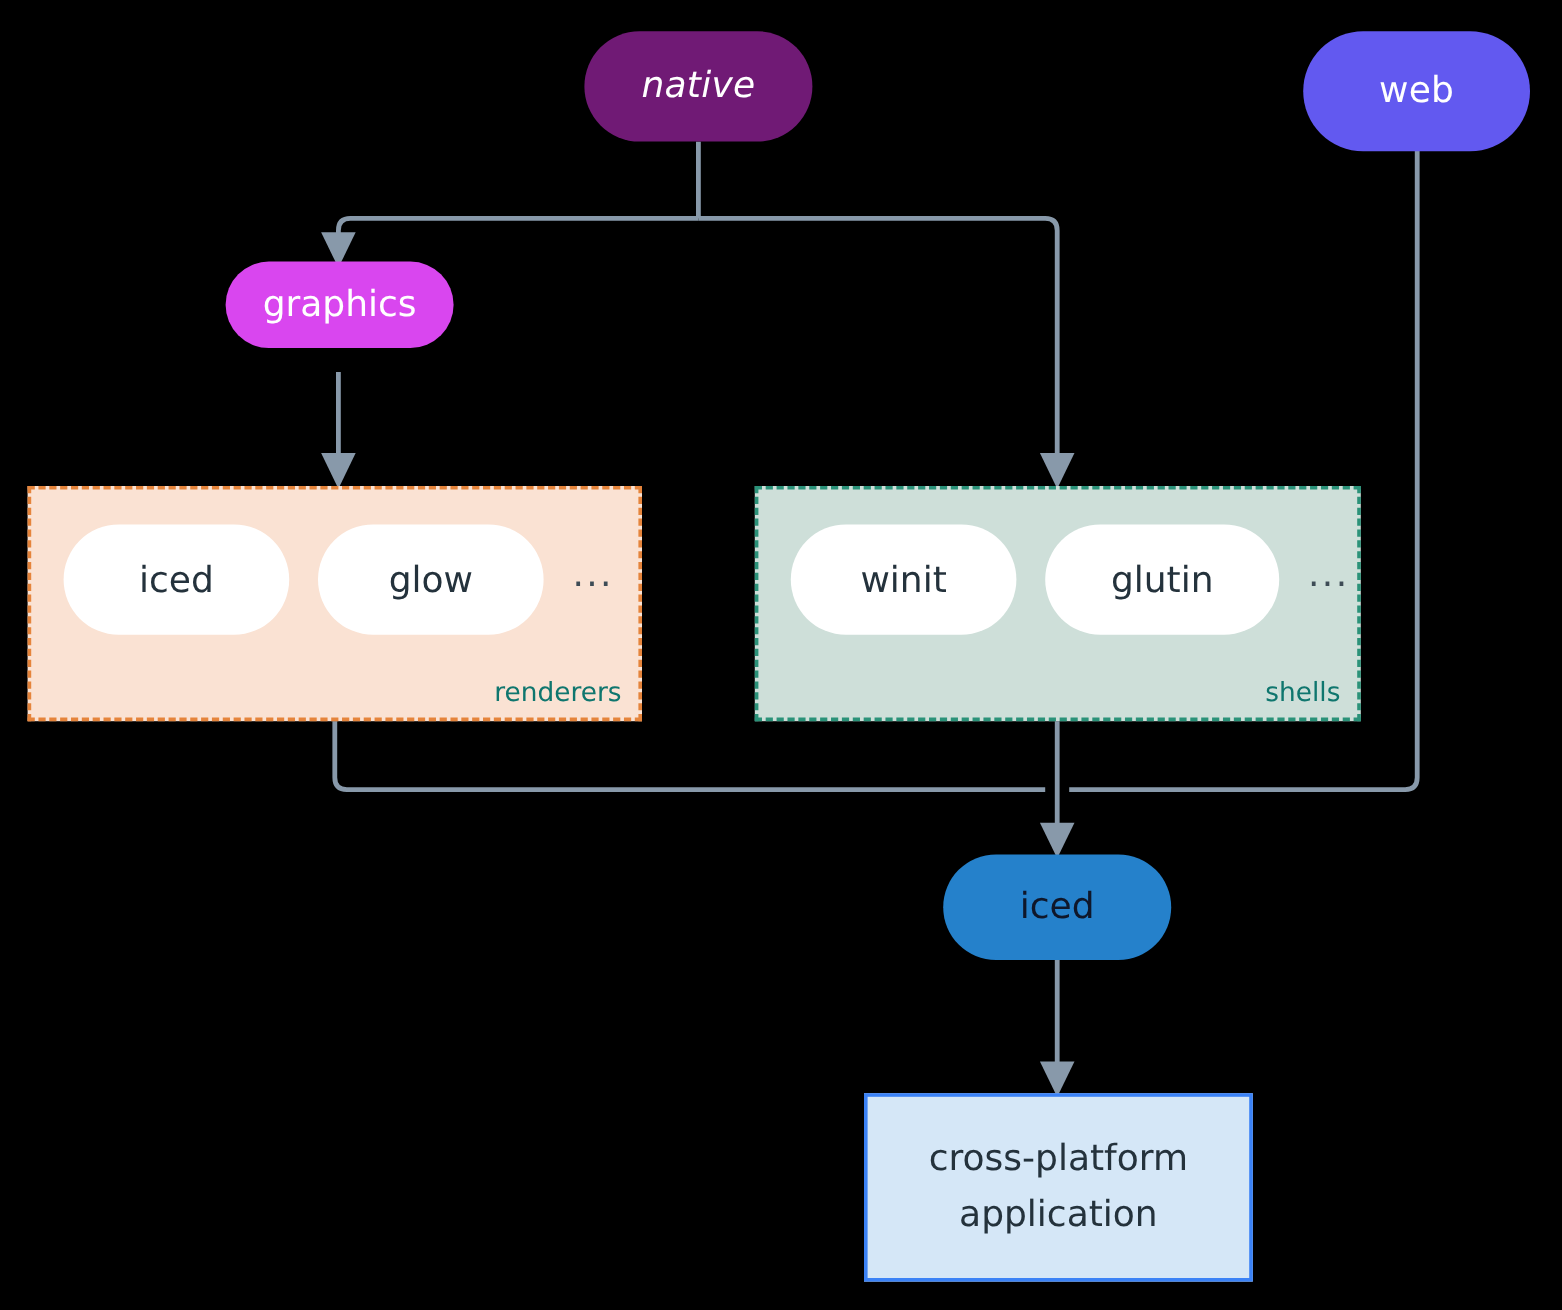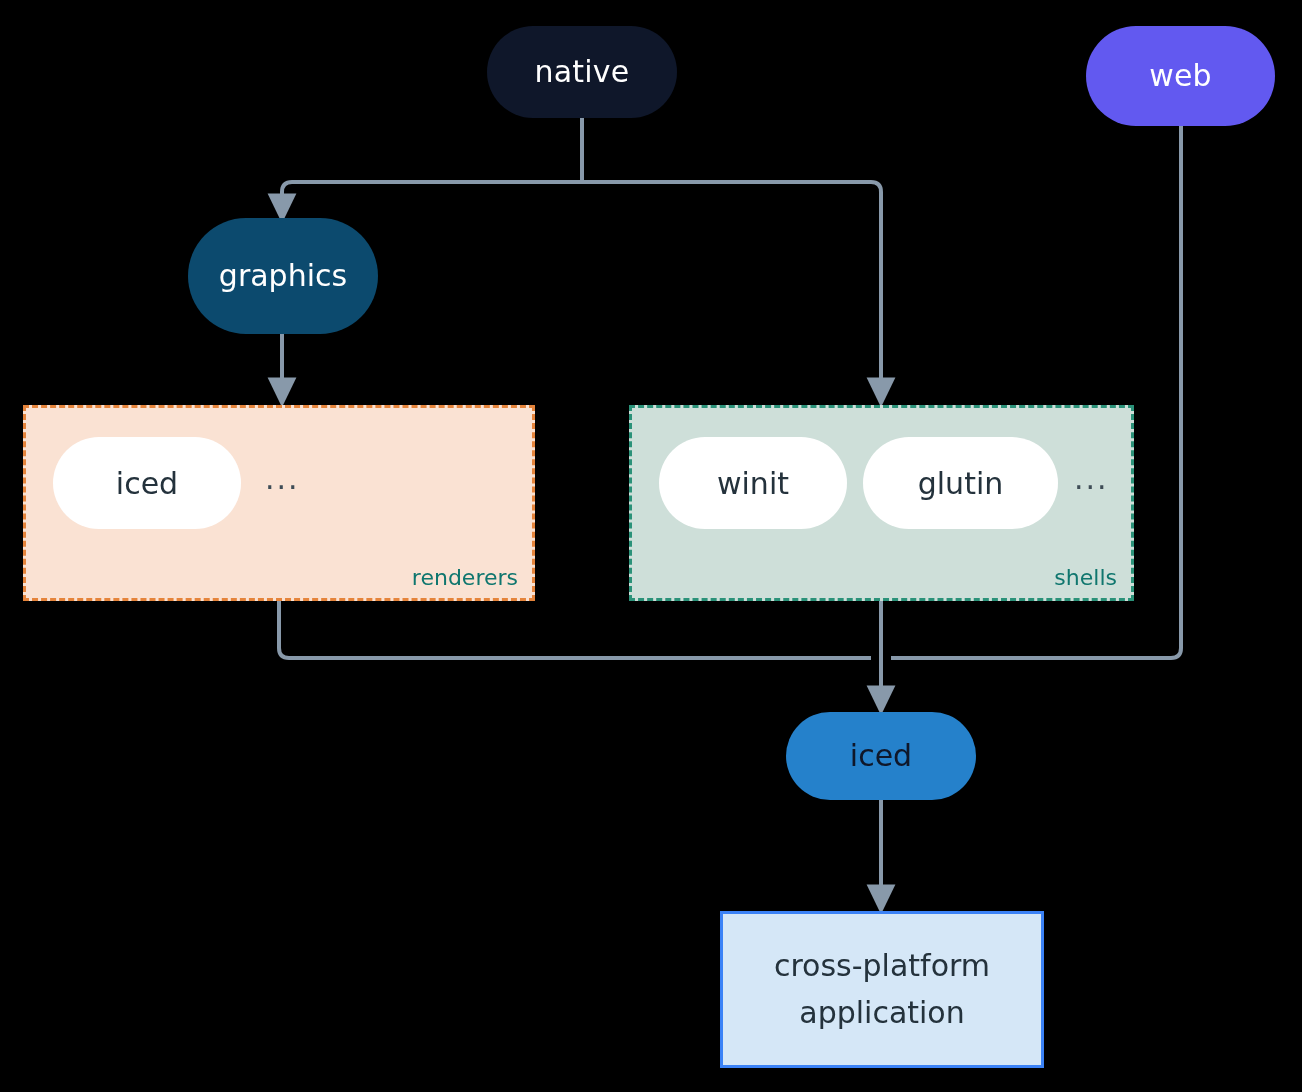--- a/index.html
+++ b/index.html
@@ -43,31 +43,32 @@
   
   .pill-top {
     border-radius: 999px;
     color: #ffffff;
     font-size: 30px;
     letter-spacing: 0.2px;
   }
   #node-native {
     left: 487px; top: 26px;
     width: 190px; height: 92px;
-    background: #0f172a;
+    background: #701a75;
+    font-style: italic;
   }
   #node-web {
     left: 1086px; top: 26px;
     width: 189px; height: 100px;
     background: #6259F0;
   }
   #node-graphics {
     left: 188px; top: 218px;
-    width: 190px; height: 116px;
-    background: #0c4a6e;
+    width: 190px; height: 72px;
+    background: #d946ef;
     border-radius: 999px;
     color: #ffffff;
     font-size: 30px;
   }
   #node-iced {
     left: 786px; top: 712px;
     width: 190px; height: 88px;
     background: #2581CB;
     border-radius: 999px;
     color: #0f172a;
@@ -101,21 +102,21 @@
     color: #0f766e;
   }
   .group-inner {
     position: absolute;
     left: 0; top: 0;
     display: flex;
     align-items: center;
     gap: 24px;
   }
   #group-renderers .group-inner { left: 27px; top: 29px; }
-  #group-shells .group-inner { left: 27px; top: 29px; gap: 16px; }
+  #group-shells .group-inner { left: 27px; top: 29px; }
 
   .sub-pill {
     box-sizing: border-box;
     height: 92px;
     border-radius: 999px;
     background: #FFFFFF;
     color: #24323C;
     font-size: 30px;
     display: flex;
     align-items: center;
@@ -186,20 +187,23 @@
 
   <div class="node" id="node-graphics">
     <span>graphics</span>
   </div>
 
   <div class="group-box" id="group-renderers">
     <div class="group-inner">
       <div class="sub-pill w-wide">
         <span>iced</span>
       </div>
+      <div class="sub-pill w-wide">
+        <span>glow</span>
+      </div>
       <div class="ellipsis">...</div>
     </div>
     <div class="group-label">renderers</div>
   </div>
 
   <div class="group-box" id="group-shells">
     <div class="group-inner">
       <div class="sub-pill w-wide">
         <span>winit</span>
       </div>

